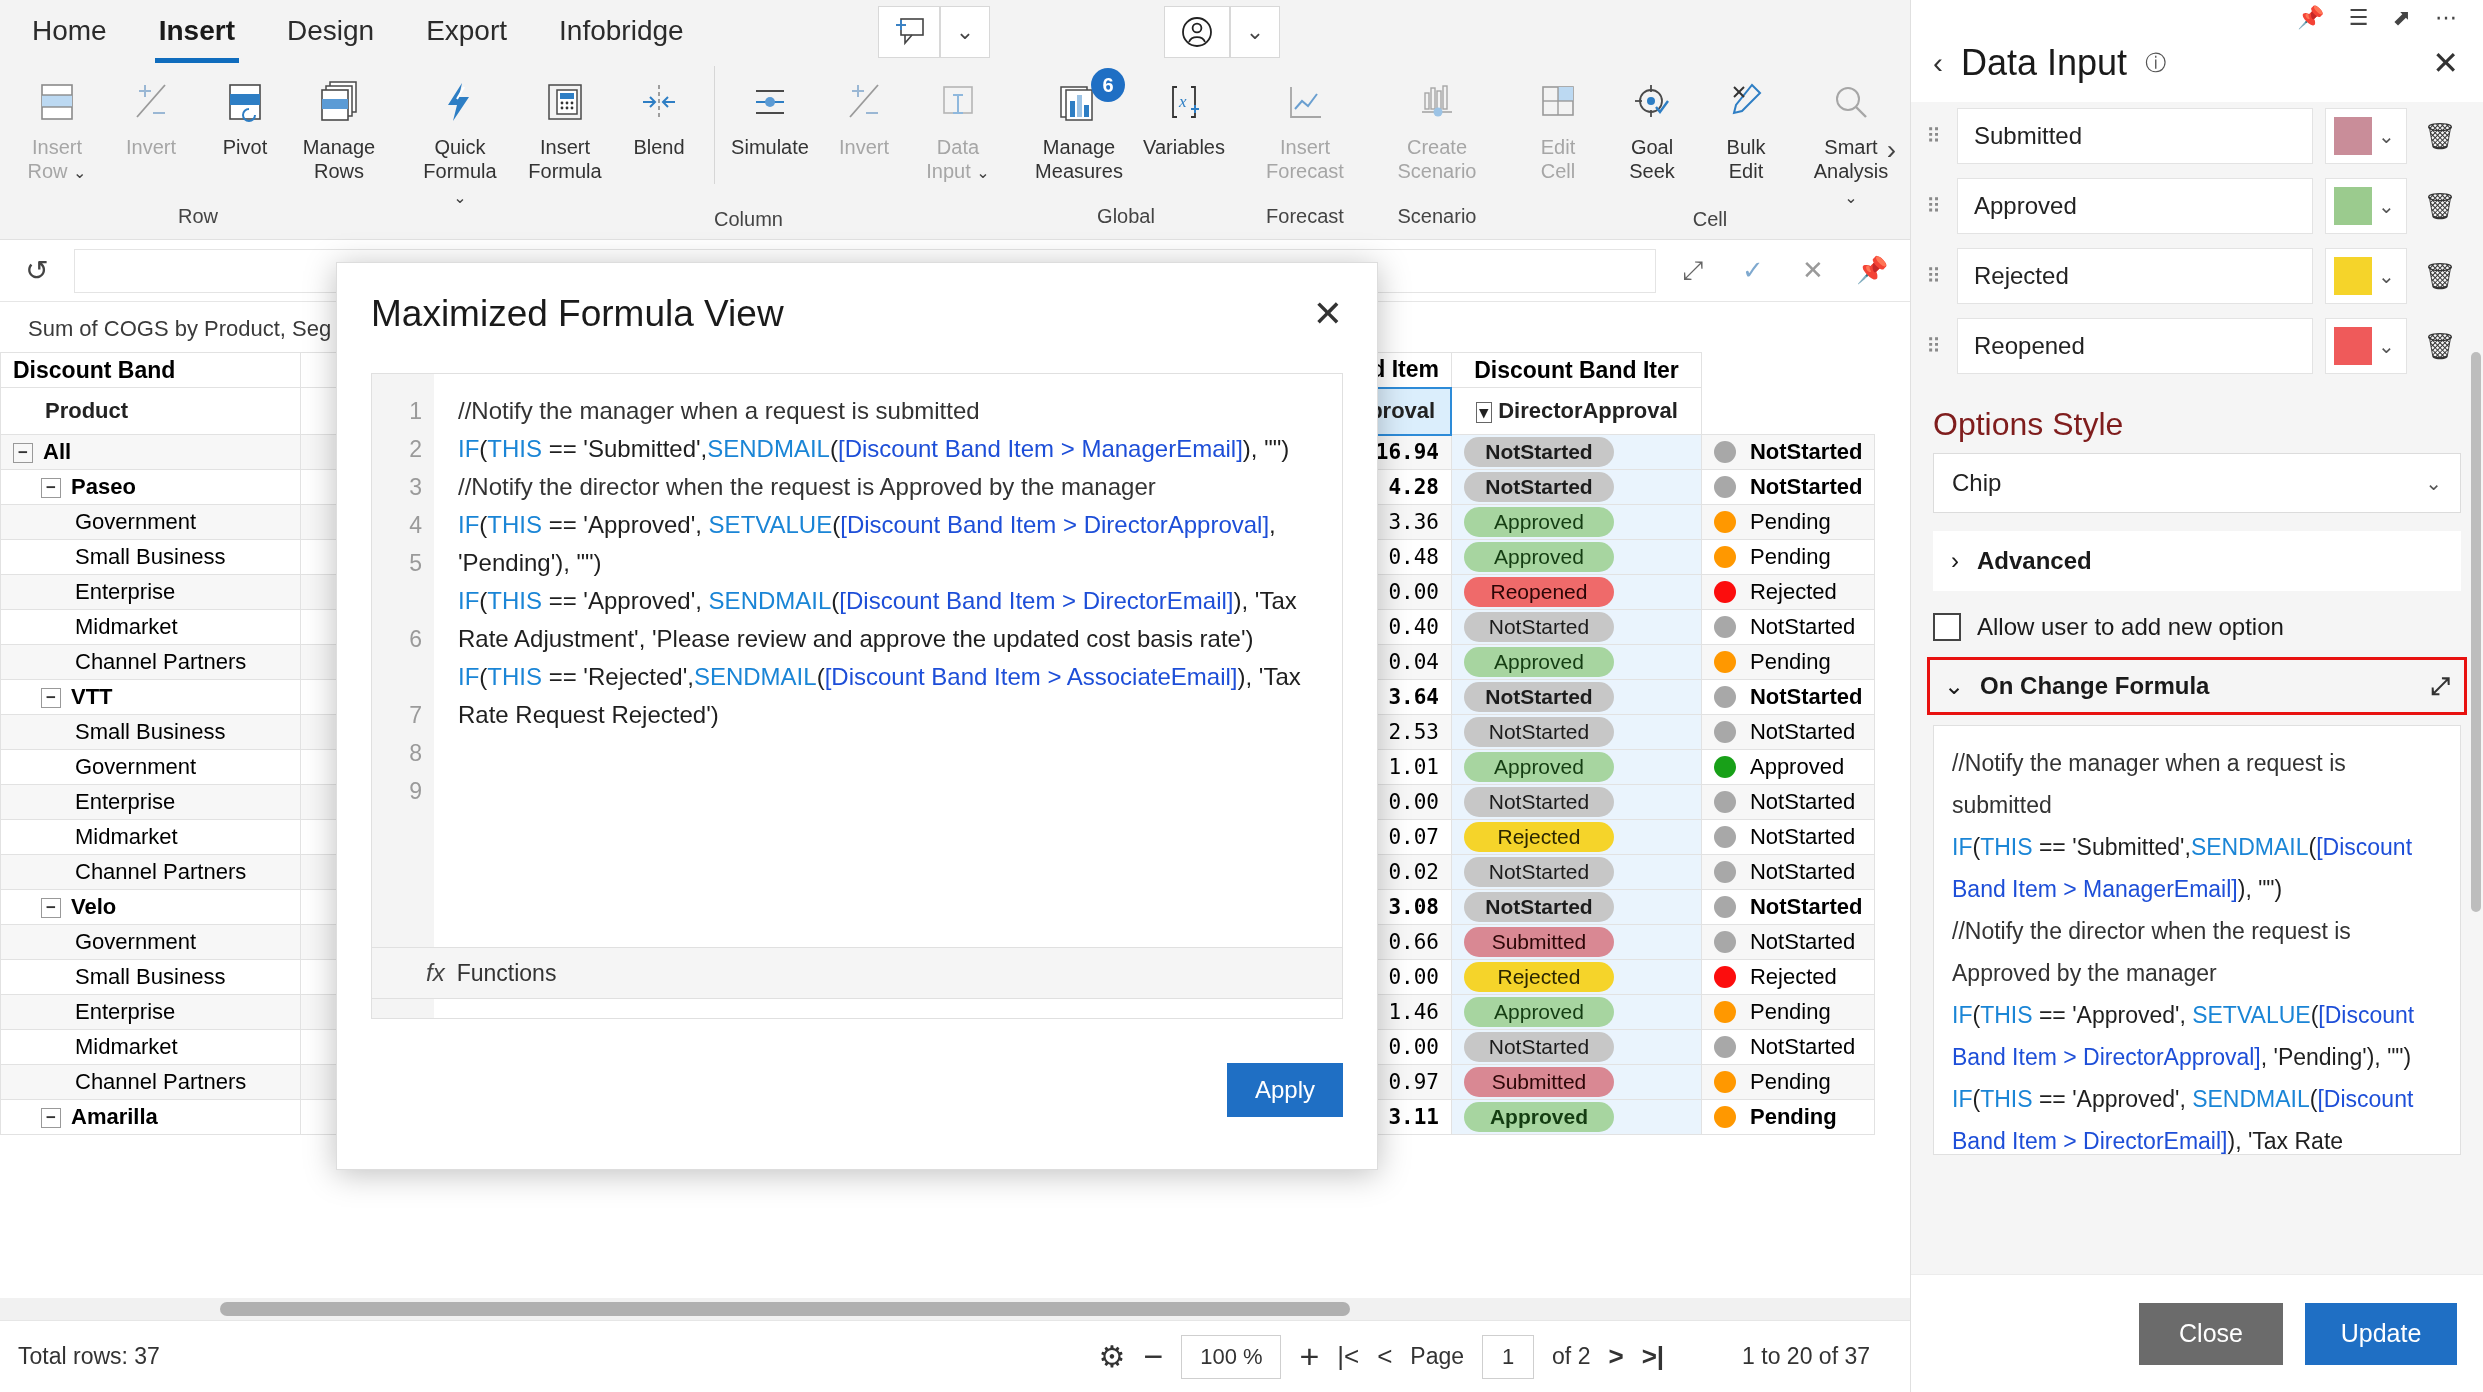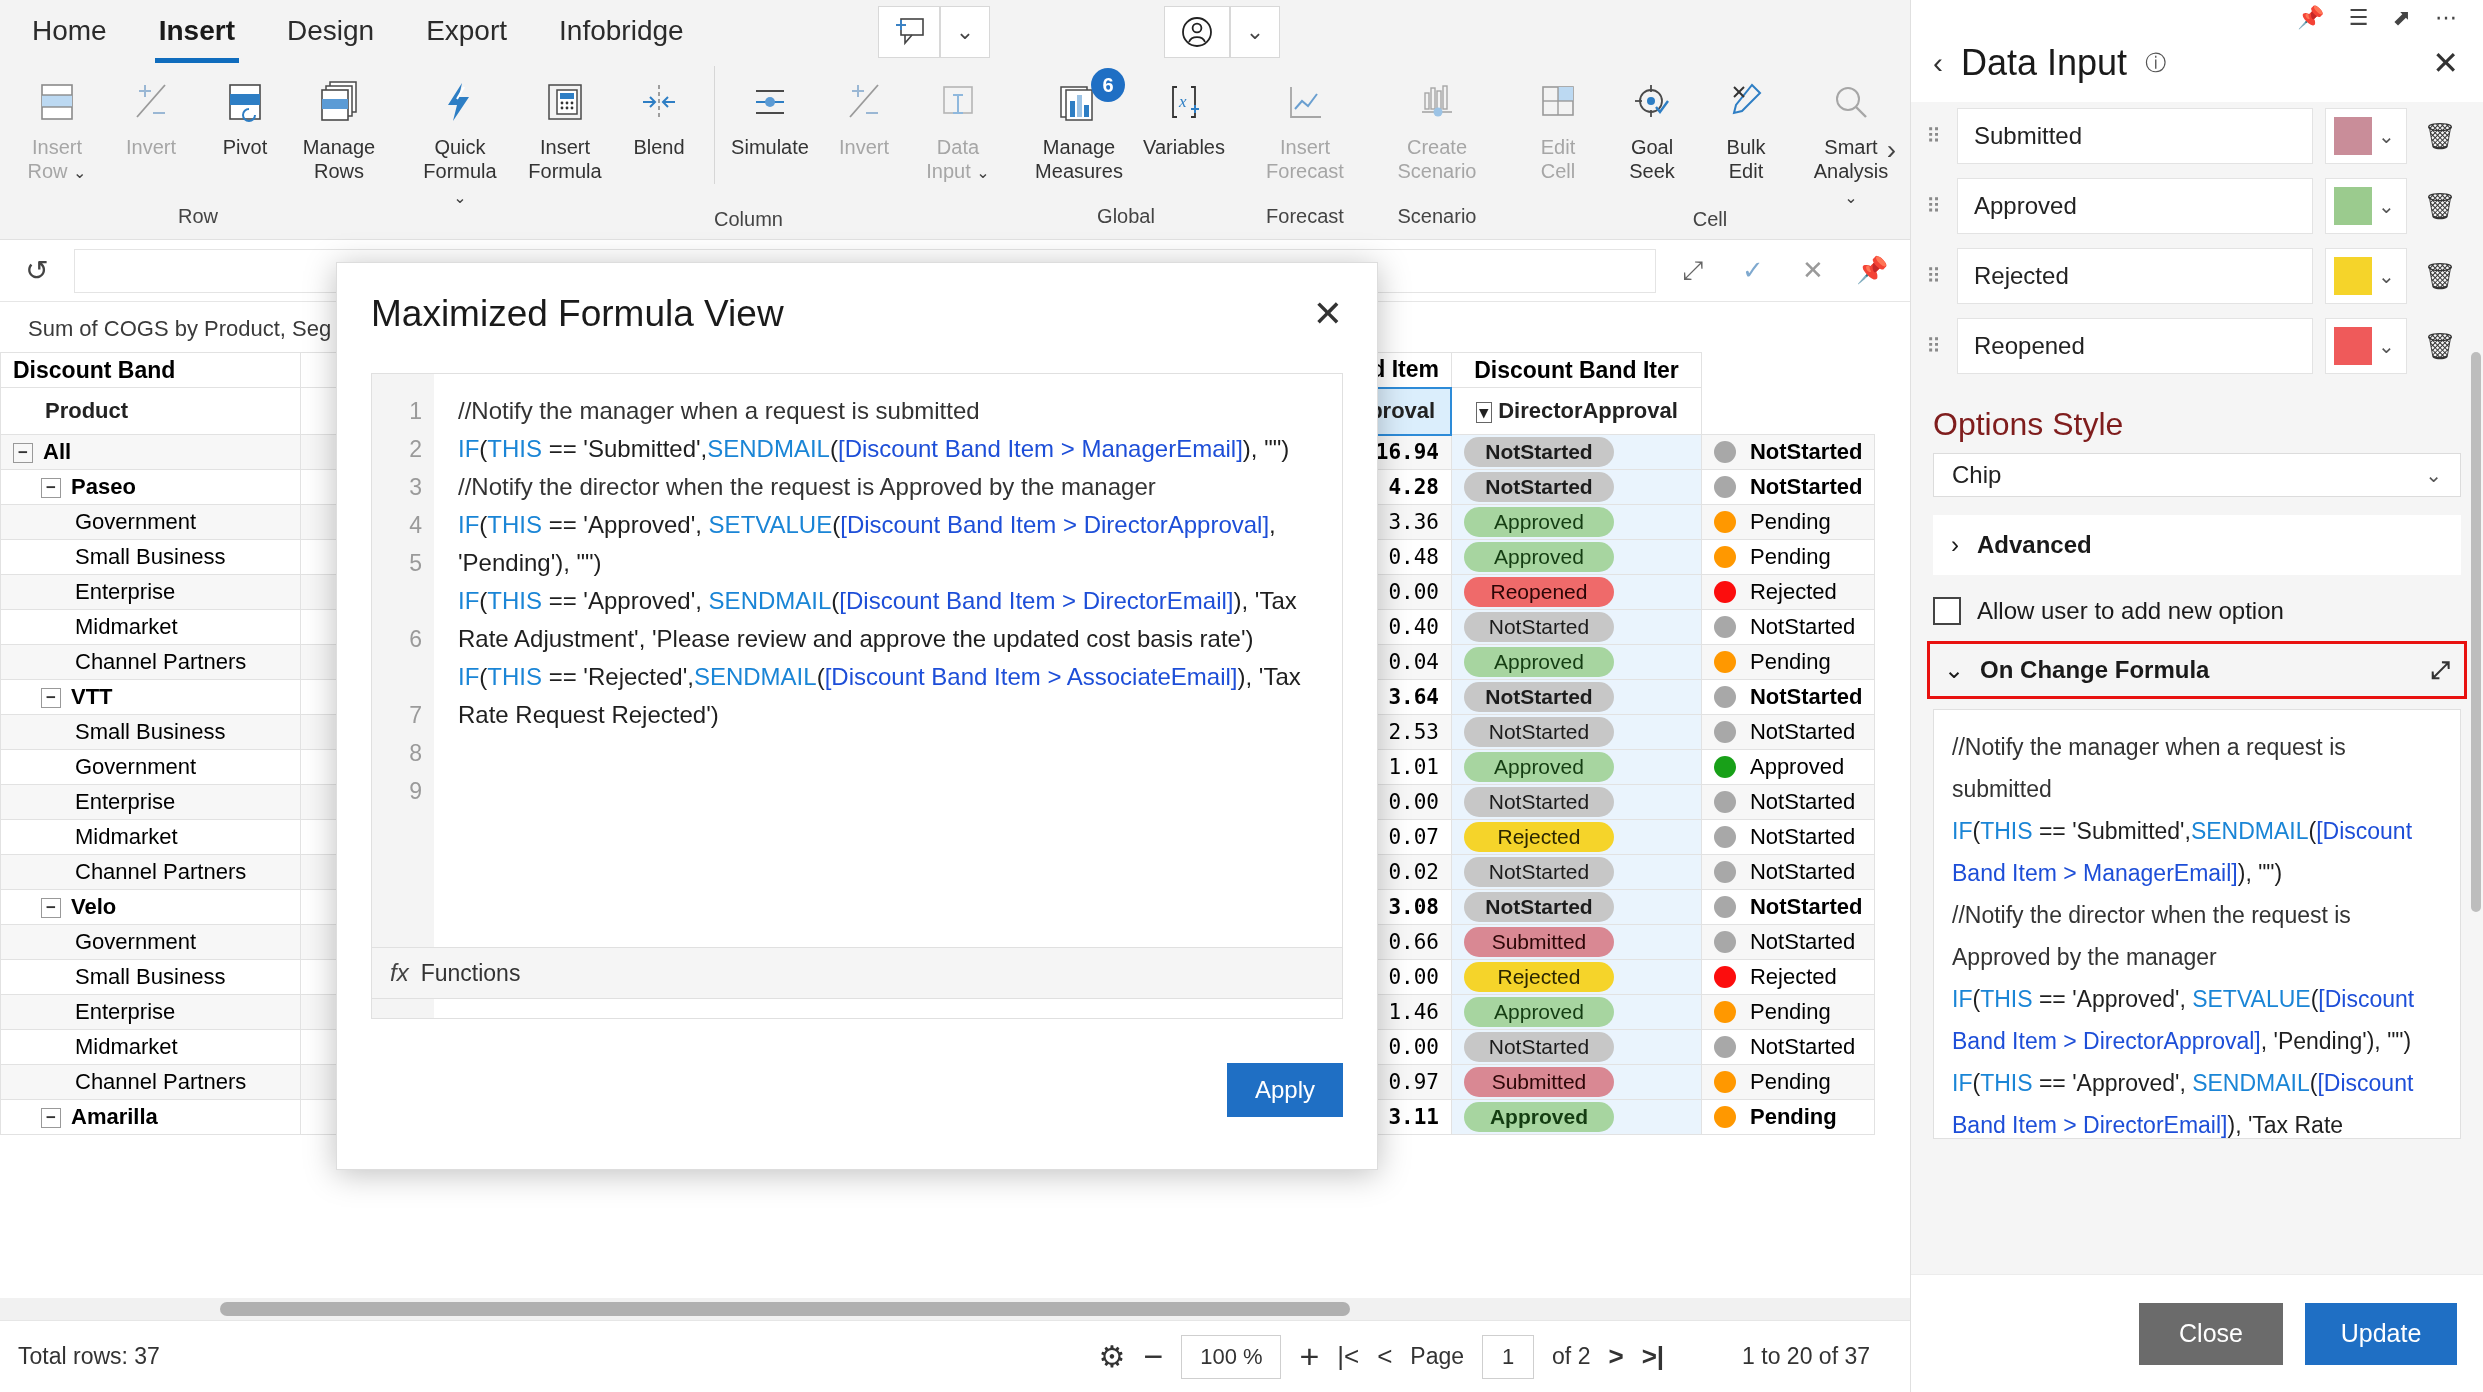--- a/index.html
+++ b/index.html
@@ -89,42 +89,42 @@
   .modal-x { margin-left:auto; font-size:36px; color:#333; cursor:pointer; line-height:1; }
   .code-area { margin:28px 34px 0 34px; height:646px; border:1px solid #e0e0e0; background:#fff; display:flex; overflow:hidden; }
   .gutter { width:62px; background:#f4f4f4; padding-top:18px; flex:0 0 auto; }
   .gutter div { font-size:23px; color:#9a9a9a; text-align:right; padding-right:12px; line-height:38px; }
   .code { flex:1; padding:18px 22px 18px 24px; font-size:24px; line-height:38px; color:#1f1f1f; }
   .code .ln { white-space:pre-wrap; }
   .kw { color:#1a85d6; }
   .ref { color:#1d4ed8; }
   .cmt { color:#333; }
   .fnbar { position:absolute; left:34px; right:34px; bottom:170px; height:52px; background:#f5f5f5; border:1px solid #e0e0e0; display:flex; align-items:center; padding:0 18px; gap:12px; }
-  .fnbar .fx { font-style:italic; font-size:24px; color:#444; }
+  .fnbar .fx { font-style:italic; font-size:24px; color:#444;margin-left:36px; }
   .fnbar .fnlbl { font-size:23px; color:#333; }
   .apply { position:absolute; right:34px; bottom:52px; width:116px; height:54px; background:#1f6fc4; color:#fff; border:none; font-size:24px; cursor:pointer; }
 
   
   .panel { position:absolute; left:1910px; top:0; width:573px; height:1392px; background:#fff; border-left:1px solid #e0e0e0; display:flex; flex-direction:column; }
   .panel-topicons { height:36px; display:flex; align-items:center; justify-content:flex-end; gap:24px; padding-right:26px; font-size:22px; color:#444; }
   .panel-head { display:flex; align-items:center; padding:6px 24px 18px 22px; gap:18px; }
   .panel-back { font-size:30px; color:#333; cursor:pointer; }
   .panel-title { font-size:36px; color:#1a1a1a; }
   .info-i { font-size:21px; color:#555; }
   .panel-x { margin-left:auto; font-size:32px; color:#333; cursor:pointer; }
   .panel-body { flex:1; overflow:hidden; position:relative; background:#f5f5f5; }
   .opt-list { background:#f5f5f5; padding:6px 22px 6px 12px; }
   .opt-row { display:flex; align-items:center; gap:12px; margin-bottom:14px; }
   .drag { font-size:20px; color:#8a8a8a; width:22px; text-align:center; letter-spacing:1px; line-height:.75; cursor:grab; }
   .opt-input { flex:1; height:56px; background:#fff; border:1px solid #e3e3e3; display:flex; align-items:center; padding:0 16px; font-size:24px; color:#222; }
   .swatchbox { width:82px; height:56px; background:#fff; border:1px solid #e3e3e3; display:flex; align-items:center; gap:6px; padding:0 8px; cursor:pointer; }
   .swatch { width:38px; height:38px; }
   .trash { width:42px; text-align:center; font-size:26px; color:#333; cursor:pointer; }
   .sec-label { font-size:32px; color:#7f1d1d; padding:12px 12px 10px 22px; }
-  .sel-ctl { margin:0 22px; height:44px; background:#fff; border:1px solid #dcdcdc; display:flex; align-items:center; padding:0 18px; font-size:24px; color:#222; cursor:pointer; }
+  .sel-ctl { margin:0 22px; height:60px; background:#fff; border:1px solid #dcdcdc; display:flex; align-items:center; padding:0 18px; font-size:24px; color:#222; cursor:pointer; }
   .sel-ctl .cv { margin-left:auto; font-size:20px; color:#555; }
   .acc { margin:18px 22px 0 22px; height:60px; background:#fff; display:flex; align-items:center; gap:18px; padding:0 18px; font-size:24px; font-weight:700; color:#1a1a1a; cursor:pointer; }
   .chk-row { display:flex; align-items:center; gap:16px; padding:22px 22px 8px 22px; cursor:pointer; }
   .chkbox { width:28px; height:28px; border:2px solid #444; background:#fff; }
   .chk-lbl { font-size:24px; color:#1a1a1a; }
   .acc-hl { margin:8px 16px 0 16px; height:58px; background:#f5f5f5; border:3px solid #e8110f; display:flex; align-items:center; gap:16px; padding:0 14px; font-size:24px; font-weight:700; color:#1a1a1a; cursor:pointer; }
   .acc-hl .expandic { margin-left:auto; font-size:24px; color:#333; }
   .formula-view { margin:10px 22px 0 22px; background:#fff; border:1px solid #e0e0e0; padding:16px 18px; font-size:23px; line-height:42px; color:#1f1f1f; height:430px; overflow:hidden; }
   .panel-foot { height:118px; display:flex; align-items:center; justify-content:flex-end; gap:22px; padding-right:26px; background:#fff; border-top:1px solid #ececec; }
   .btn-close { width:144px; height:62px; background:#6b6b6b; color:#fff; border:none; font-size:25px; cursor:pointer; }

